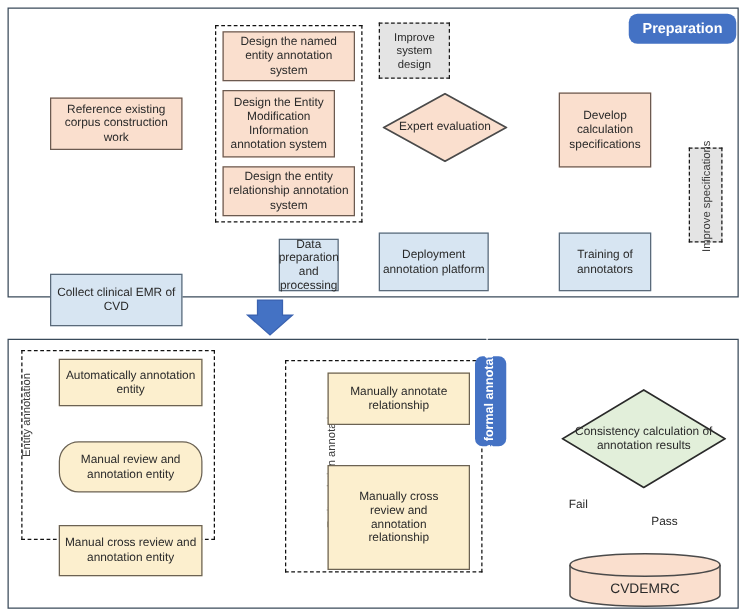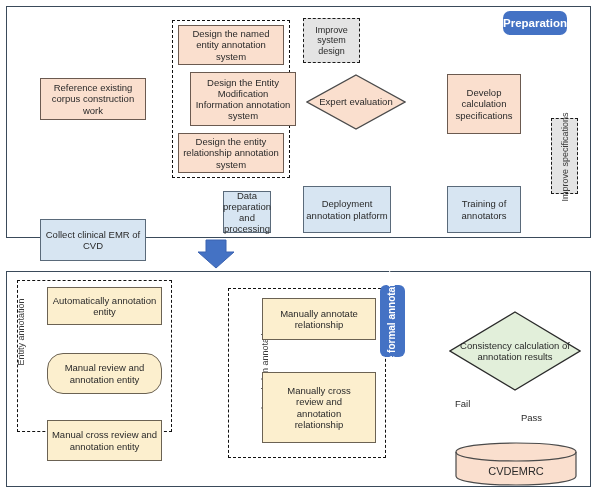--- a/index.html
+++ b/index.html
@@ -153,27 +153,27 @@
       <path d="M515,390 L515,443" marker-end="url(#ah-dark)" stroke="#3a3a3a"></path>
     </g>
 
     <g>
       <polygon points="206,240 226,240 226,252 234,252 216,268 198,252 206,252" fill="#4472c4" stroke="#3a62b0" stroke-width="1"></polygon>
     </g>
   </svg>
 
   <div class="panel" style="left:6px; top:6px; width:585px; height:232px;"></div>
 
-  <div class="badge" style="left:503px; top:11px; width:64px; height:24px; font-size:11.5px;">Preparation</div>
+  <div class="badge" style="left:503px; top:11px; width:86px; height:24px; font-size:11.5px;">Preparation</div>
 
   <div class="dashgroup" style="left:172px; top:20px; width:118px; height:158px;"></div>
 
   <div class="node peach" style="left:178px; top:25px; width:106px; height:40px; font-size:9.5px; padding:2px;">Design the named entity annotation system</div>
 
-  <div class="node peach" style="left:178px; top:72px; width:106px; height:54px; font-size:9.5px; padding:2px;margin-left:12px;">Design the Entity Modification Information annotation system</div>
+  <div class="node peach" style="left:178px; top:72px; width:90px; height:54px; font-size:9.5px; padding:2px;">Design the Entity Modification Information annotation system</div>
 
   <div class="node peach" style="left:178px; top:133px; width:106px; height:40px; font-size:9.5px; padding:2px;">Design the entity relationship annotation system</div>
 
   <div class="node peach" style="left:40px; top:78px; width:106px; height:42px; font-size:9.5px; padding:2px;">Reference existing corpus construction work</div>
 
   <div class="node blue" style="left:40px; top:191px; width:106px; height:42px; font-size:9.5px; padding:2px;margin-top:28px;">Collect clinical EMR of CVD</div>
 
   <div class="node grey" style="left:303px; top:18px; width:57px; height:45px; font-size:9px; padding:1px;">Improve system design</div>
 
   <div class="diamond" style="left:306px; top:74px; width:100px; height:56px;">
@@ -201,21 +201,21 @@
   <div class="vtext rot90" style="left:-29px; top:322px; width:100px; height:20px; font-size:9px;">Entity annotation</div>
 
   <div class="node cream" style="left:47px; top:287px; width:115px; height:38px; font-size:9.5px; padding:2px;">Automatically annotation entity</div>
   <div class="node cream" style="left:47px; top:353px; width:115px; height:41px; font-size:9.5px; padding:2px;border-radius:16px;">Manual review and annotation entity</div>
   <div class="node cream" style="left:47px; top:420px; width:115px; height:41px; font-size:9.5px; padding:2px;">Manual  cross review and annotation entity</div>
 
   <div class="dashgroup" style="left:228px; top:288px; width:158px; height:170px;"></div>
   <div class="vtext rot90" style="left:200px; top:363px; width:130px; height:20px; font-size:9px;">Entity relation annotation</div>
 
   <div class="node cream" style="left:262px; top:298px; width:114px; height:42px; font-size:9.5px; padding:2px;">Manually annotate relationship</div>
-  <div class="node cream" style="left:262px; top:372px; width:114px; height:71px; font-size:9.5px; padding:16px;">Manually cross review and annotation relationship</div>
+  <div class="node cream" style="left:262px; top:372px; width:114px; height:84px; font-size:9.5px; padding:16px;">Manually cross review and annotation relationship</div>
 
   <div class="badge" style="left:380px; top:285px; width:25px; height:72px; border-radius:6px;">
     <div class="vtext rot90" style="left:-24px; top:0; width:72px; height:72px; font-size:10px; color:#ffffff; font-weight:bold; line-height:1.15;">The formal annotation</div>
   </div>
 
   <div class="diamond" style="left:449px; top:311px; width:132px; height:80px;">
     <svg class="dshape" viewBox="0 0 132 80" preserveAspectRatio="none">
       <polygon points="66,1 131,40 66,79 1,40" fill="#e2efda" stroke="#2a2a2a" stroke-width="1.3"></polygon>
     </svg>
     <div class="dlabel" style="font-size:9.5px;">Consistency calculation of annotation results</div>

